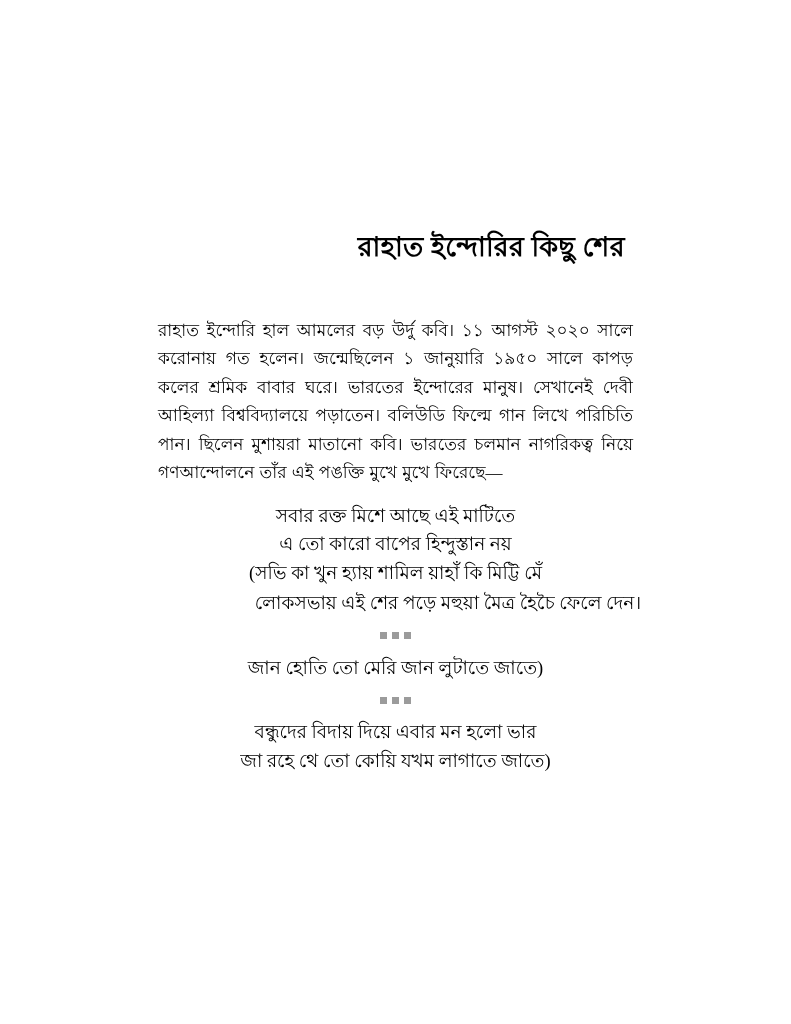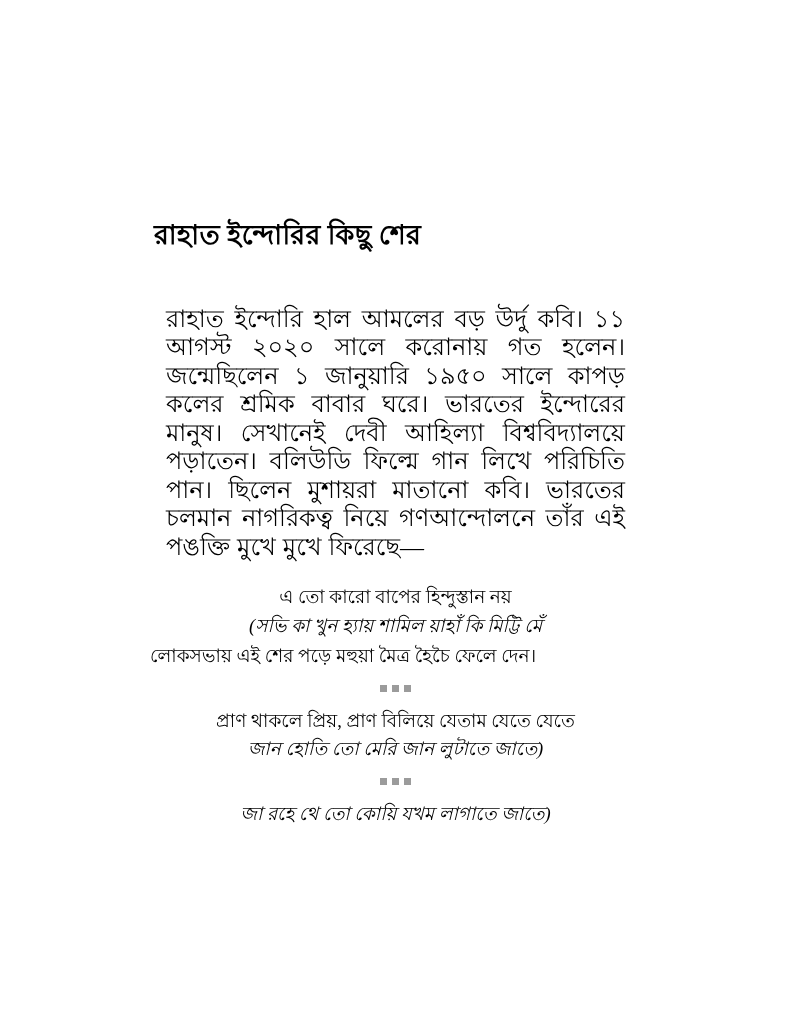--- a/index.html
+++ b/index.html
@@ -21,63 +21,62 @@
     position: relative;
     width: 791px;
     height: 1024px;
     box-sizing: border-box;
     padding: 0 150px;
     background: #ffffff;
   }
 
   
   .doc-title {
-    margin: 4px;
+    margin: 16px;
     padding: 0;
-    text-align: left;
+    text-align: right;
     font-size: 27px;
     font-weight: 700;
     line-height: 1.25;
     letter-spacing: 0.4px;
     padding-top: 215px;
   }
 
   
   .intro {
-    margin: 16px;
+    margin: 8px;
     padding-top: 36px;
     text-align: justify;
     text-align-last: left;
-    font-size: 24px;
+    font-size: 17px;
     line-height: 28.5px;
     word-spacing: 1px;
   }
 
   
   .verse-block {
     text-align: center;
     font-size: 18.5px;
     line-height: 28.5px;
   }
   .verse-block.first {
     padding-top: 6px;
   }
   .verse-line {
     display: block;
     white-space: nowrap;
   }
   .verse-line.translit {
-    font-style: italic;
     text-align: center;
   }
 
   
   .note-line {
     margin: 0;
-    text-align: left;
+    text-align: right;
     font-size: 18.5px;
     line-height: 28.5px;
     padding-top: 2px;
   }
 
   
   .separator {
     display: flex;
     justify-content: center;
     align-items: center;
@@ -93,40 +92,41 @@
 </head>
 <body>
 
 <div class="page">
 
   <h1 class="doc-title">রাহাত ইন্দোরির কিছু শের</h1>
 
   <p class="intro">রাহাত ইন্দোরি হাল আমলের বড় উর্দু কবি। ১১ আগস্ট ২০২০ সালে করোনায় গত হলেন। জন্মেছিলেন ১ জানুয়ারি ১৯৫০ সালে কাপড় কলের শ্রমিক বাবার ঘরে। ভারতের ইন্দোরের মানুষ। সেখানেই দেবী আহিল্যা বিশ্ববিদ্যালয়ে পড়াতেন। বলিউডি ফিল্মে গান লিখে পরিচিতি পান। ছিলেন মুশায়রা মাতানো কবি। ভারতের চলমান নাগরিকত্ব নিয়ে গণআন্দোলনে তাঁর এই পঙক্তি মুখে মুখে ফিরেছে—</p>
 
   <div class="verse-block first">
+    <span class="verse-line">সবার রক্ত মিশে আছে এই মাটিতে</span>
     <span class="verse-line">এ তো কারো বাপের হিন্দুস্তান নয়</span>
     <span class="verse-line translit">(সভি কা খুন হ্যায় শামিল য়াহাঁ কি মিট্টি মেঁ</span>
   </div>
 
   <p class="note-line">লোকসভায় এই শের পড়ে মহুয়া মৈত্র হৈচৈ ফেলে দেন।</p>
 
   <div class="separator">
     <span class="sq"></span>
     <span class="sq"></span>
     <span class="sq"></span>
   </div>
 
   <div class="verse-block">
-    <span class="verse-line">প্রাণ থাকলে প্রিয়, প্রাণ বিলিয়ে যেতাম যেতে যেতে</span>
     <span class="verse-line translit">জান হোতি তো মেরি জান লুটাতে জাতে)</span>
   </div>
 
   <div class="separator">
     <span class="sq"></span>
     <span class="sq"></span>
     <span class="sq"></span>
   </div>
 
   <div class="verse-block">
+    <span class="verse-line">বন্ধুদের বিদায় দিয়ে এবার মন হলো ভার</span>
     <span class="verse-line translit">জা রহে থে তো কোয়ি যখম লাগাতে জাতে)</span>
   </div>
 
 </div>
 
 </body></html>

